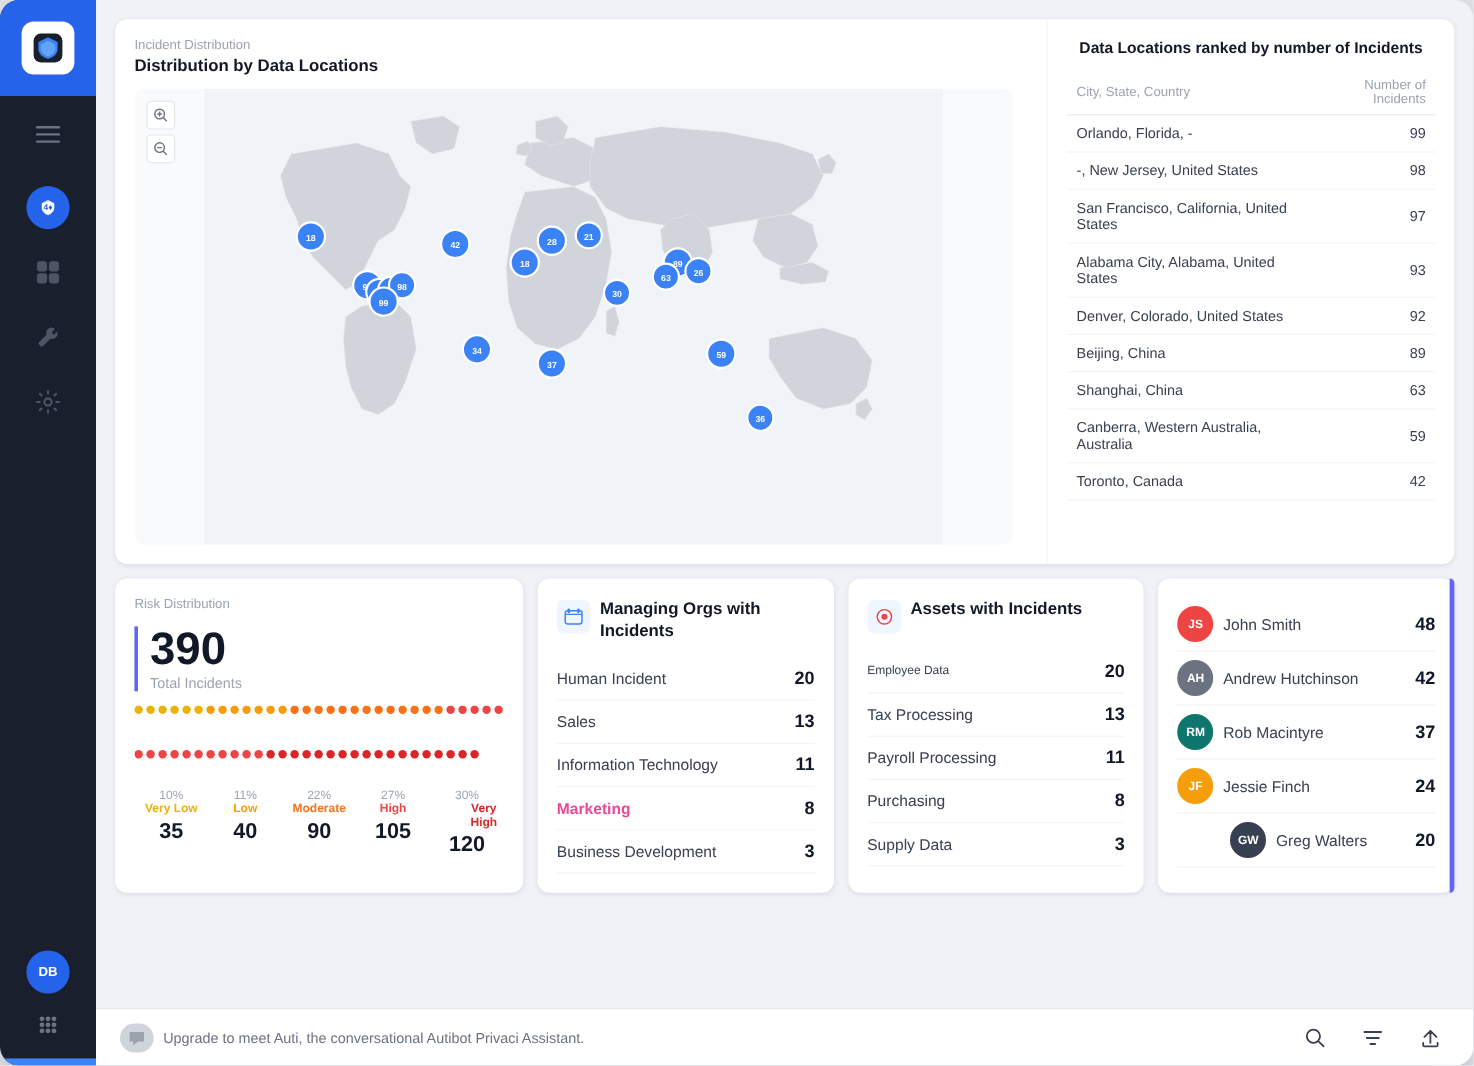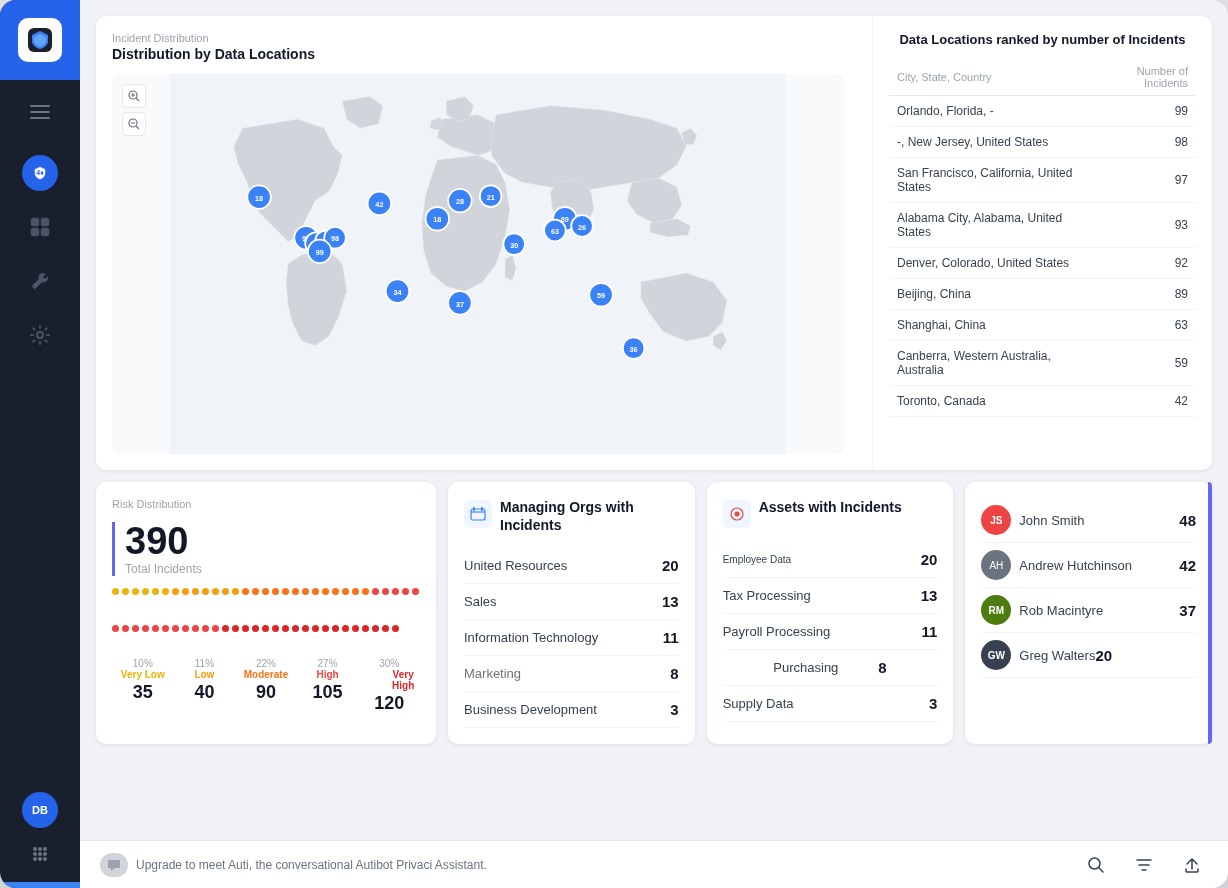--- a/index.html
+++ b/index.html
@@ -493,33 +493,33 @@
                 <rect x="1" y="3" width="14" height="11" rx="2" fill="none" stroke="#3b82f6" stroke-width="1.2"></rect>
                 <path d="M1 6h14" stroke="#3b82f6" stroke-width="1.2"></path>
                 <rect x="3" y="1" width="2" height="4" rx="1" fill="#3b82f6"></rect>
                 <rect x="11" y="1" width="2" height="4" rx="1" fill="#3b82f6"></rect>
               </svg>
             </div>
             <div class="card-title">Managing Orgs with Incidents</div>
           </div>
           <div id="orgs-list">
               <div style="display: flex; justify-content: space-between; align-items: center; padding: 9px 0px; border-bottom: 1px solid rgb(243, 244, 246);">
-                <span style="font-size:13px;color:#374151;">United Resources</span>
+                <span style="font-size:13px;color:#374151;">Human Incident</span>
                 <span style="font-size:15px;font-weight:700;color:#111827;">20</span>
               </div>
               <div style="display: flex; justify-content: space-between; align-items: center; padding: 9px 0px; border-bottom: 1px solid rgb(243, 244, 246);">
                 <span style="font-size:13px;color:#374151;">Sales</span>
                 <span style="font-size:15px;font-weight:700;color:#111827;">13</span>
               </div>
               <div style="display: flex; justify-content: space-between; align-items: center; padding: 9px 0px; border-bottom: 1px solid rgb(243, 244, 246);">
                 <span style="font-size:13px;color:#374151;">Information Technology</span>
                 <span style="font-size:15px;font-weight:700;color:#111827;">11</span>
               </div>
               <div style="display: flex; justify-content: space-between; align-items: center; padding: 9px 0px; border-bottom: 1px solid rgb(243, 244, 246);">
-                <span style="font-size:13px;color:#737373;">Marketing</span>
+                <span style="font-size:13px;color:#ec4899;font-weight:bold;">Marketing</span>
                 <span style="font-size:15px;font-weight:700;color:#111827;">8</span>
               </div>
               <div style="display: flex; justify-content: space-between; align-items: center; padding: 9px 0px; border-bottom: 1px solid rgb(243, 244, 246);">
                 <span style="font-size:13px;color:#374151;">Business Development</span>
                 <span style="font-size:15px;font-weight:700;color:#111827;">3</span>
               </div>
             </div>
         </div>
 
         <div class="assets-card">
@@ -538,21 +538,21 @@
                 <span style="font-size:15px;font-weight:700;color:#111827;">20</span>
               </div>
               <div style="display: flex; justify-content: space-between; align-items: center; padding: 9px 0px; border-bottom: 1px solid rgb(243, 244, 246);">
                 <span style="font-size:13px;color:#374151;">Tax Processing</span>
                 <span style="font-size:15px;font-weight:700;color:#111827;">13</span>
               </div>
               <div style="display: flex; justify-content: space-between; align-items: center; padding: 9px 0px; border-bottom: 1px solid rgb(243, 244, 246);">
                 <span style="font-size:13px;color:#374151;">Payroll Processing</span>
                 <span style="font-size:15px;font-weight:700;color:#111827;">11</span>
               </div>
-              <div style="display: flex; justify-content: center; align-items: center; padding: 9px 0px; border-bottom: 1px solid rgb(243, 244, 246); gap: 40px;">
+              <div style="display: flex; justify-content: space-between; align-items: center; padding: 9px 0px; border-bottom: 1px solid rgb(243, 244, 246); gap: 40px;">
                 <span style="font-size:13px;color:#374151;">Purchasing</span>
                 <span style="font-size:15px;font-weight:700;color:#111827;">8</span>
               </div>
               <div style="display: flex; justify-content: space-between; align-items: center; padding: 9px 0px; border-bottom: 1px solid rgb(243, 244, 246);">
                 <span style="font-size:13px;color:#374151;">Supply Data</span>
                 <span style="font-size:15px;font-weight:700;color:#111827;">3</span>
               </div>
             </div>
         </div>
 
@@ -561,33 +561,40 @@
           <div id="owners-list">
               <div style="display: flex; justify-content: space-between; align-items: center; padding: 7px 0px; border-bottom: 1px solid rgb(243, 244, 246);">
     <div style="display:flex;align-items:center;gap:8px;">
       <div style="width:30px;height:30px;border-radius:50%;background:#ef4444;display:flex;align-items:center;justify-content:center;font-size:10px;color:white;font-weight:600;flex-shrink:0;">JS</div>
       <span style="font-size:13px;color:#374151;">John Smith</span>
     </div>
     <span style="font-size:15px;font-weight:700;color:#111827;">48</span>
   </div>
               <div style="display: flex; justify-content: space-between; align-items: center; padding: 7px 0px; border-bottom: 1px solid rgb(243, 244, 246);">
     <div style="display:flex;align-items:center;gap:8px;">
-      <div style="width:30px;height:30px;border-radius:50%;background:#6b7280;display:flex;align-items:center;justify-content:center;font-size:10px;color:white;font-weight:400;flex-shrink:0;">AH</div>
+      <div style="width:30px;height:30px;border-radius:50%;background:#6b7280;display:flex;align-items:center;justify-content:center;font-size:10px;color:white;font-weight:700;flex-shrink:0;">AH</div>
       <span style="font-size:13px;color:#374151;">Andrew Hutchinson</span>
     </div>
     <span style="font-size:15px;font-weight:700;color:#111827;">42</span>
   </div>
               <div style="display: flex; justify-content: space-between; align-items: center; padding: 7px 0px; border-bottom: 1px solid rgb(243, 244, 246);">
     <div style="display:flex;align-items:center;gap:8px;">
-      <div style="width:30px;height:30px;border-radius:50%;background:#4d7c0f;display:flex;align-items:center;justify-content:center;font-size:10px;color:white;font-weight:600;flex-shrink:0;">RM</div>
+      <div style="width:30px;height:30px;border-radius:50%;background:#0f766e;display:flex;align-items:center;justify-content:center;font-size:10px;color:white;font-weight:600;flex-shrink:0;">RM</div>
       <span style="font-size:13px;color:#374151;">Rob Macintyre</span>
     </div>
     <span style="font-size:15px;font-weight:700;color:#111827;">37</span>
   </div>
-              <div style="display: flex; justify-content: flex-start; align-items: center; padding: 7px 0px; border-bottom: 1px solid rgb(243, 244, 246);">
+              <div style="display: flex; justify-content: space-between; align-items: center; padding: 7px 0px; border-bottom: 1px solid rgb(243, 244, 246);">
+    <div style="display:flex;align-items:center;gap:8px;">
+      <div style="width:30px;height:30px;border-radius:50%;background:#f59e0b;display:flex;align-items:center;justify-content:center;font-size:10px;color:white;font-weight:600;flex-shrink:0;">JF</div>
+      <span style="font-size:13px;color:#374151;">Jessie Finch</span>
+    </div>
+    <span style="font-size:15px;font-weight:700;color:#111827;">24</span>
+  </div>
+              <div style="display: flex; justify-content: flex-end; align-items: center; padding: 7px 0px; border-bottom: 1px solid rgb(243, 244, 246); gap: 40px;">
     <div style="display:flex;align-items:center;gap:8px;">
       <div style="width:30px;height:30px;border-radius:50%;background:#374151;display:flex;align-items:center;justify-content:center;font-size:10px;color:white;font-weight:600;flex-shrink:0;">GW</div>
       <span style="font-size:13px;color:#374151;">Greg Walters</span>
     </div>
     <span style="font-size:15px;font-weight:700;color:#111827;">20</span>
   </div>
             </div>
         </div>
       </div>
     </div>

